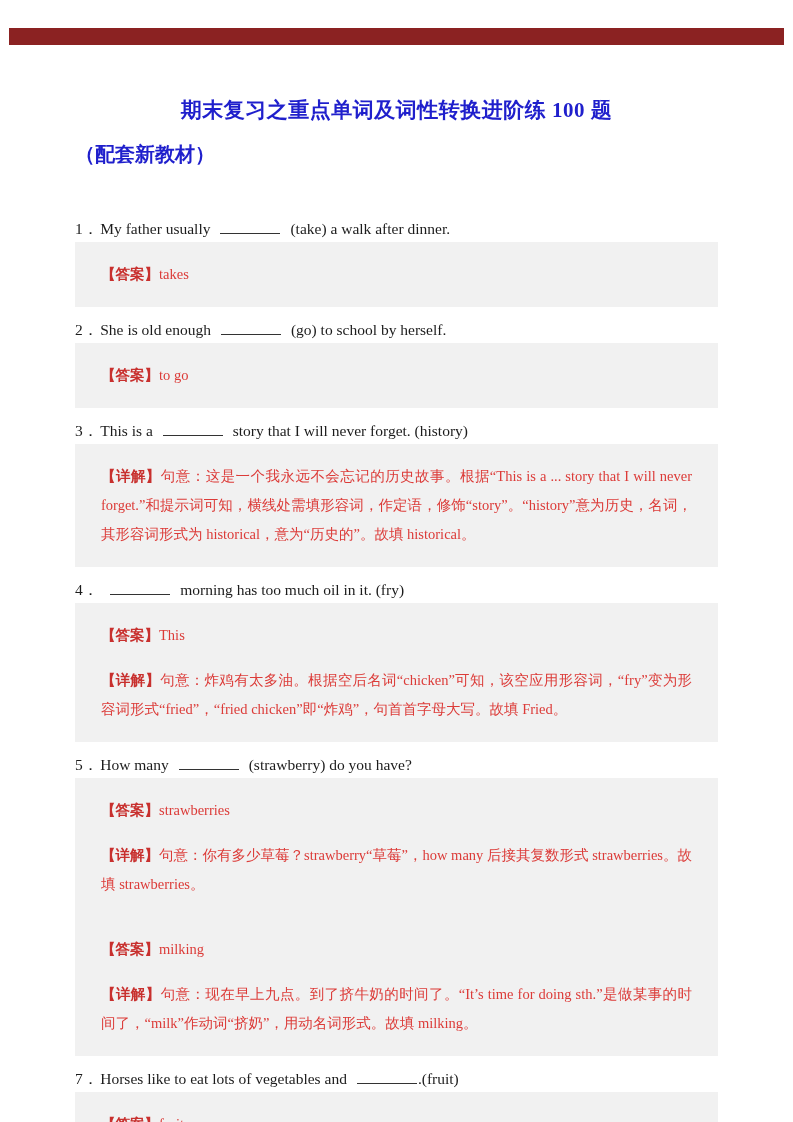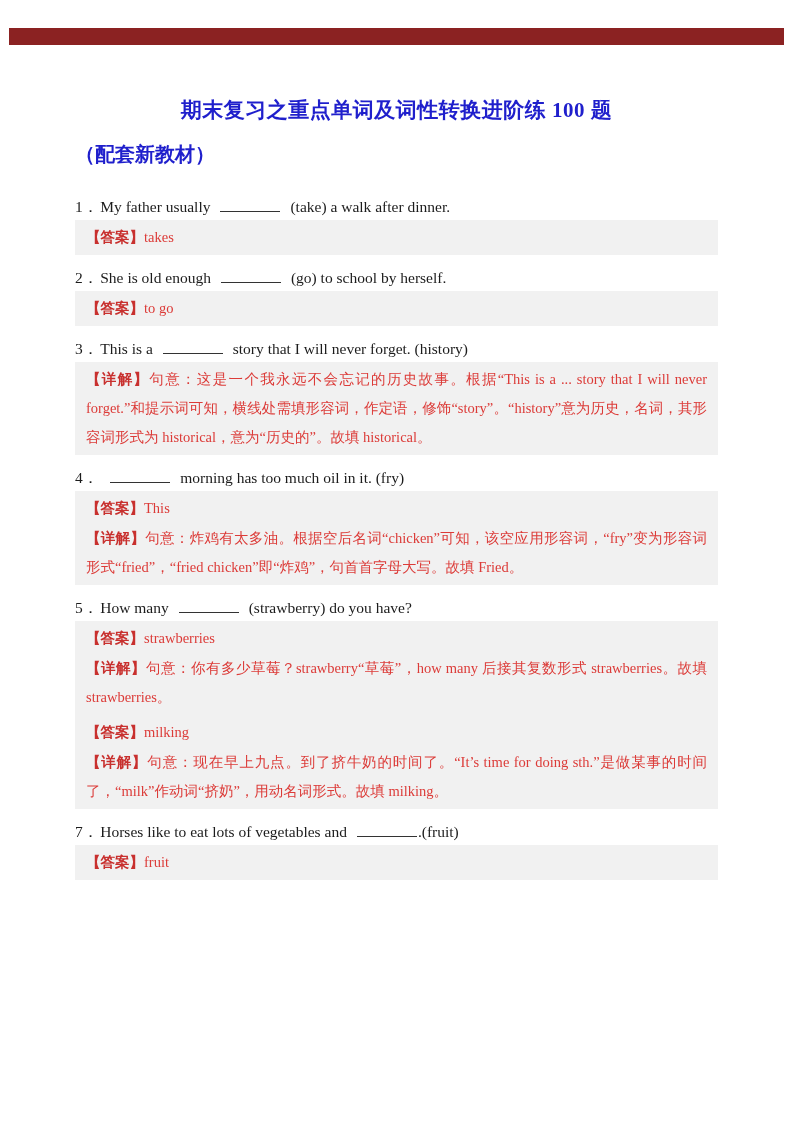--- a/index.html
+++ b/index.html
@@ -45,37 +45,37 @@
     font-size: 20px;
     font-weight: bold;
     line-height: 28px;
   }
   .stem {
     font-size: 15.5px;
     line-height: 20px;
     margin: 13px 0 3px 0;
     color: var(--text-black, #1c1c1c);
   }
-  .q:first-child .stem { margin-top: 29px; }
+  .q:first-child .stem { margin-top: 51px; }
   .num { margin-right: 2px; }
   .blank {
     display: inline-block;
     width: 60px;
     height: 14px;
     border-bottom: 1px solid #333;
     margin: 0 10px;
     vertical-align: baseline;
   }
   .blank.tight { margin-right: 1px; }
   .ans-block {
     background: var(--block-bg, #f1f1f1);
     padding: 2px 10px;
   }
   .ans-line {
-    margin: 1px;
+    margin: 16px;
     font-size: 14.5px;
     line-height: 29px;
     color: var(--text-red, #dc3b38);
   }
   .ans-line.det { text-align: justify; }
   .lbl {
     color: var(--label-red, #c8302e);
     font-weight: bold;
   }
 </style>

